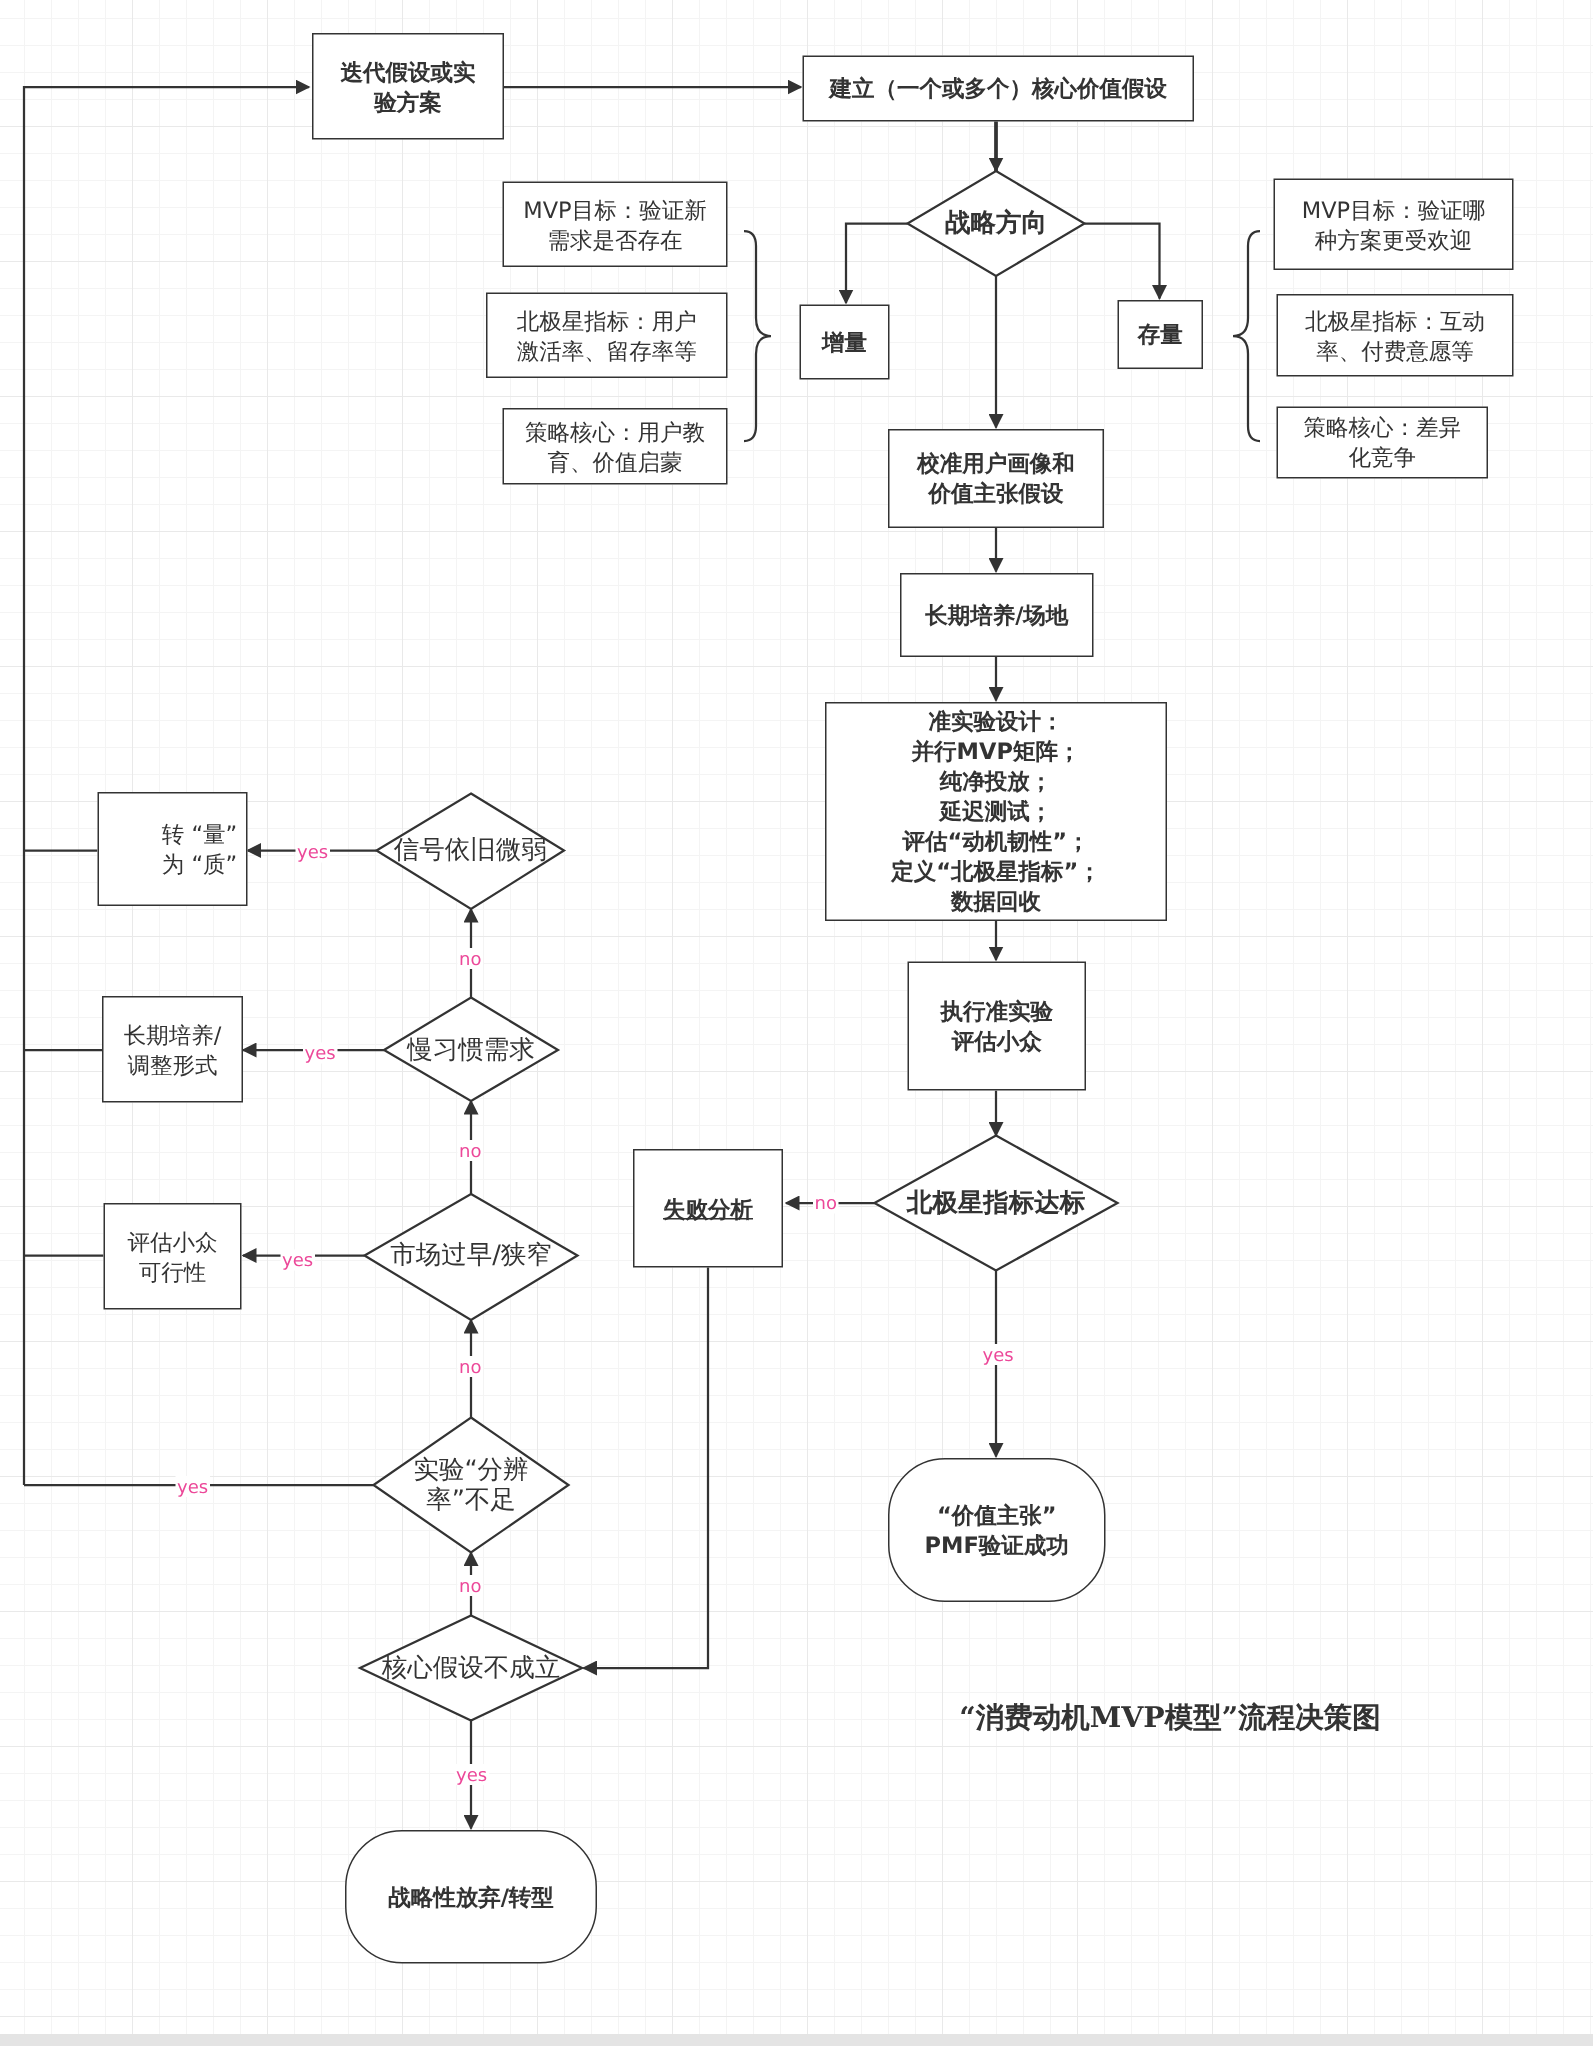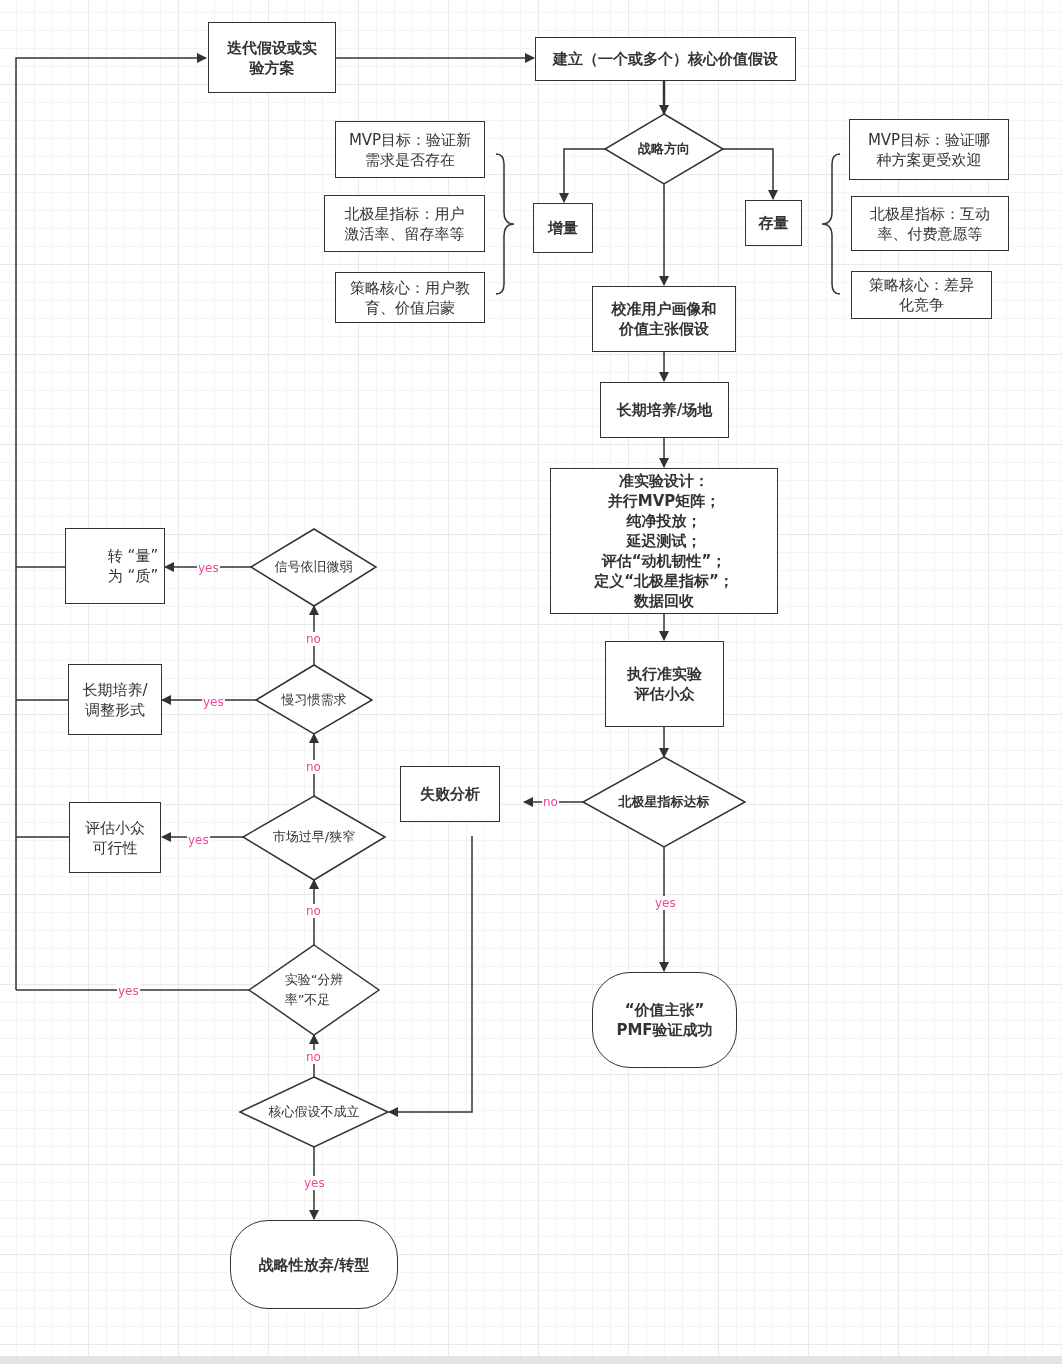--- a/index.html
+++ b/index.html
@@ -13,22 +13,22 @@
     background-size:90px 90px,90px 90px,18px 18px,18px 18px;
     background-position:-2px -6px,-2px -6px,-2px -6px,-2px -6px;
     font-family:"DejaVu Sans","Liberation Sans",sans-serif;color:#333;}
   .bottom-bar{position:absolute;left:0;top:1356px;width:1062px;height:8px;background:#e4e4e4;}
   svg.lines{position:absolute;left:0;top:0;}
   .node{position:absolute;box-sizing:border-box;display:flex;align-items:center;justify-content:center;
     text-align:center;font-size:15px;line-height:20px;color:#333;}
   .box{border:1.5px solid #333;background:#fff;}
   .bold{font-weight:bold;}
   .term{border:1.5px solid #333;background:#fff;border-radius:38px;}
-  .dtext{position:absolute;display:flex;align-items:center;justify-content:center;
-    font-size:13px;line-height:20px;color:#333;box-sizing:border-box;}
+  .dtext{position:absolute;display:flex;align-items:center;justify-content:center;text-align:center;
+    font-size:17px;line-height:20px;color:#333;box-sizing:border-box;}
   .lbl{position:absolute;font-size:12px;color:#ec4899;background:#fff;padding:0 1px;line-height:14px;}
   .title{position:absolute;left:600px;top:1132px;width:360px;text-align:center;
     font-family:"DejaVu Serif","Liberation Serif",serif;font-weight:bold;font-size:19px;line-height:26px;color:#333;}
 </style>
 </head>
 <body>
 
 <div class="bottom-bar"></div>
 
 <svg class="lines" width="1062" height="1364">
@@ -131,21 +131,21 @@
 纯净投放；
 延迟测试；
 评估“动机韧性”；
 定义“北极星指标”；
 数据回收</span>
   </div>
 <div class="node box bold" style="left:605px;top:641px;width:119px;height:86px;">
     <span style="white-space:pre-line">执行准实验
 评估小众</span>
   </div>
-<div class="node box bold" style="left:400px;top:766px;width:100px;height:56px;">
+<div class="node box bold" style="left:422px;top:766px;width:100px;height:79px;text-decoration:underline;">
     <span style="white-space:pre-line">失败分析</span>
   </div>
 
 <div class="node box" style="left:65px;top:528px;width:100px;height:76px;padding-left:36px;">
     <span style="white-space:pre-line;text-align:left">转 “量”
 为 “质”</span>
   </div>
 <div class="node box" style="left:68px;top:664px;width:94px;height:71px;">
     <span style="white-space:pre-line">长期培养/
 调整形式</span>
@@ -178,13 +178,14 @@
 <span class="lbl" style="left:305px;top:1050px;">no</span>
 <span class="lbl" style="left:117px;top:984px;">yes</span>
 <span class="lbl" style="left:305px;top:904px;">no</span>
 <span class="lbl" style="left:187px;top:833px;">yes</span>
 <span class="lbl" style="left:305px;top:760px;">no</span>
 <span class="lbl" style="left:202px;top:695px;">yes</span>
 <span class="lbl" style="left:305px;top:632px;">no</span>
 <span class="lbl" style="left:197px;top:561px;">yes</span>
 
 <div class="title">
+  <div>“消费动机MVP模型”流程决策图</div>
 </div>
 
 </body></html>

